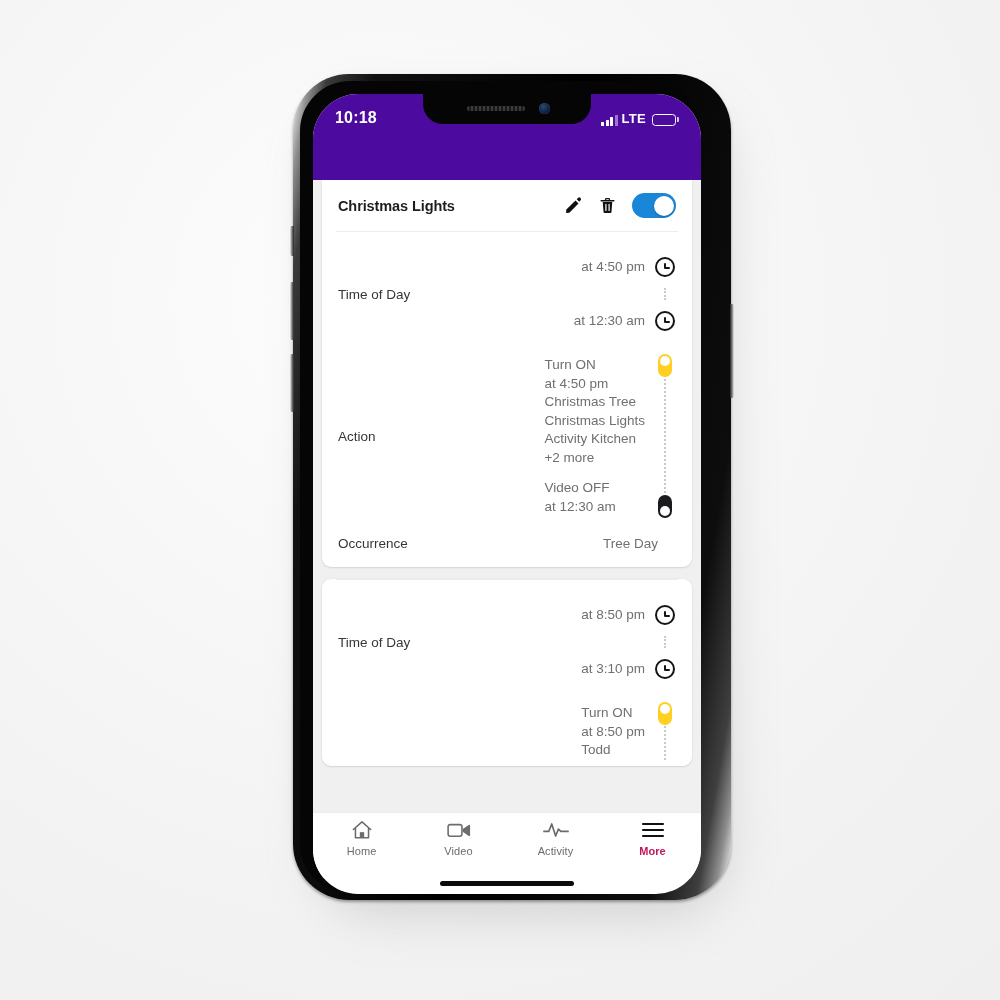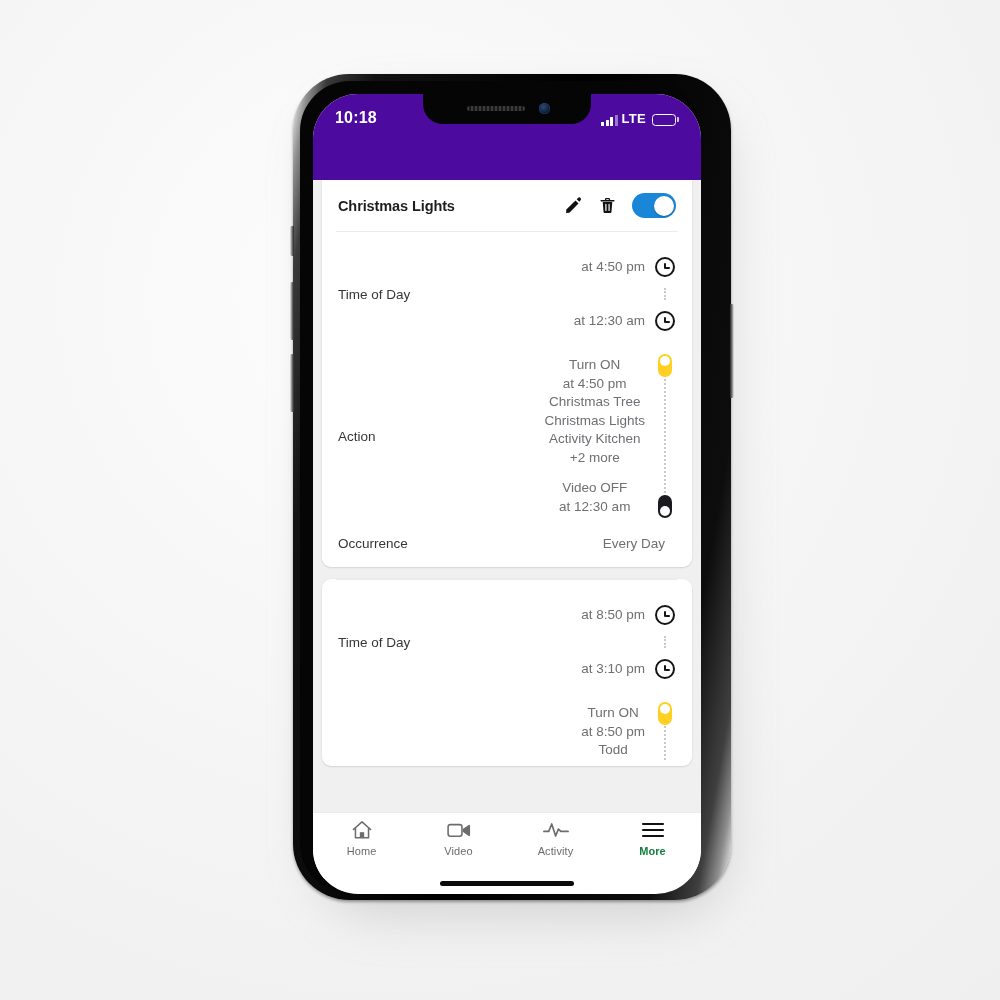--- a/index.html
+++ b/index.html
@@ -216,21 +216,21 @@
   .row-label {
     flex: 1;
     font-size: 13.5px; color: #36363a;
     padding-right: 10px;
   }
   .row-right {
     display: flex; align-items: stretch; gap: 9px;
     justify-content: flex-end;
   }
   .row-values {
-    text-align: center;
+    text-align: left;
     font-size: 13.5px; color: #6f6f74;
     line-height: 18.5px;
     display: flex; flex-direction: column; justify-content: center;
   }
 
   
   .timeline {
     width: 22px; flex: none;
     display: flex; flex-direction: column; align-items: center;
   }
@@ -254,21 +254,21 @@
   .ico-vswitch.on  { background: #ffcf22; }
   .ico-vswitch.off { background: #1b1b1f; }
   .ico-vswitch .vk {
     position: absolute; left: 2px;
     width: 10px; height: 10px; border-radius: 50%;
     background: #fff;
   }
   .ico-vswitch.on  .vk { top: 2px; }
   .ico-vswitch.off .vk { bottom: 2px; }
 
-  .row-occurrence { padding: 14px 27px 16px 16px; }
+  .row-occurrence { padding: 14px 34px 16px 16px; }
   .occ-value { font-size: 13.5px; color: #6f6f74; }
 
   .row-time   { padding-top: 14px; padding-bottom: 10px; }
   .row-action { padding-top: 4px;  padding-bottom: 6px; }
 
   
   #tabbar {
     position: absolute; left: 0; bottom: 16px;
     width: 388px; height: 66px;
     background: #fff;
@@ -276,21 +276,21 @@
     display: flex; align-items: flex-start;
     padding-top: 7px;
     z-index: 3;
   }
   .tab {
     flex: 1; display: flex; flex-direction: column;
     align-items: center; gap: 5px; cursor: pointer;
     color: #6b6b70;
   }
   .tab .tab-label { font-size: 11px; letter-spacing: .1px; }
-  .tab.active { color: #15803d; }
+  .tab.active { color: #be185d; }
   .tab.active .tab-label { font-weight: 700; }
 
   #home-indicator {
     position: absolute; left: 50%; transform: translateX(-50%);
     bottom: 8px; width: 134px; height: 5px;
     border-radius: 3px; background: #0b0b0d;
     z-index: 7;
   }
 </style>
 </head>
@@ -406,21 +406,21 @@
                       <span class="ico-vswitch off" style="background: rgb(27, 27, 31);">
                         <span class="vk"></span>
                       </span>
                     </div>
                   </div>
                 </div>
               </div>
 
               <div class="row row-occurrence">
                 <div class="row-label">Occurrence</div>
-                <div class="occ-value">Every Day</div>
+                <div class="occ-value">Tree Day</div>
               </div>
             </div>
 
             <div class="card">
               <div class="card-divider"></div>
 
               <div class="row row-time">
                 <div class="row-label">Time of Day</div>
                 <div class="row-right">
                   <div class="row-values">

